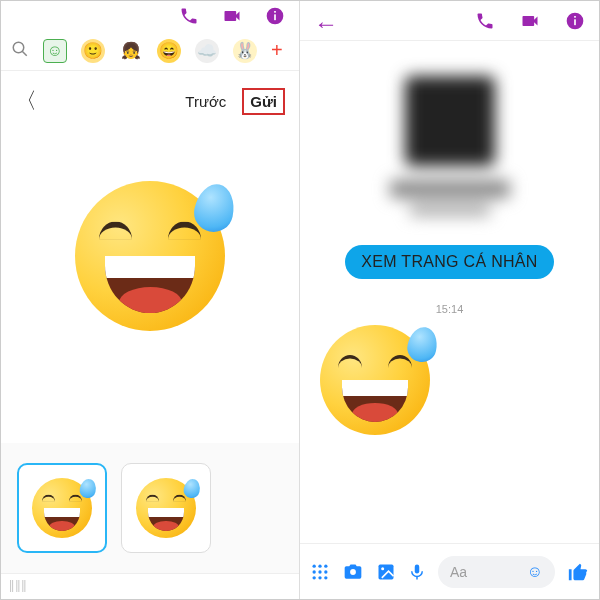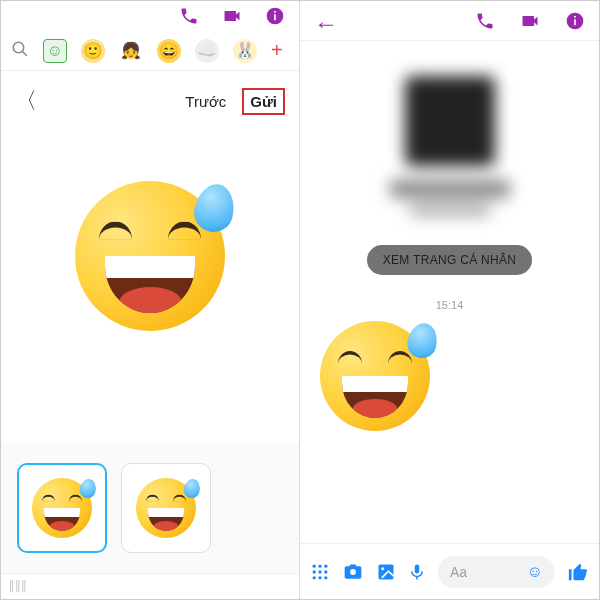--- a/index.html
+++ b/index.html
@@ -44,21 +44,21 @@
   .kbd-dots { letter-spacing:1px; font-size:7px; line-height:6px; }
 
   
   .hdr2 { height: 40px; display:flex; align-items:center; padding: 0 14px; gap: 24px; border-bottom:1px solid #eee;}
   .hdr2 .back2 { color:#9c27b0; font-size:24px; margin-right:auto; }
   .hdr2 .ic { color:#9c27b0; }
   .profile-area { height: 210px; display:flex; flex-direction:column; align-items:center; justify-content:center; filter: blur(8px); }
   .avatar-sq { width: 90px; height: 90px; background:#222; border-radius:6px; margin-bottom:14px;}
   .name-blur { width:120px; height:18px; background:#888; border-radius:4px; margin-bottom:6px;}
   .sub-blur { width:80px; height:12px; background:#aaa; border-radius:3px;}
-  .view-btn { align-self:center; margin-top: -6px; background:#737373; border-radius:18px; padding:8px 16px; font-size:12px; color:#222; letter-spacing:0.3px;}
+  .view-btn { align-self:center; margin-top: -6px; background:#0ea5e9; border-radius:18px; padding:8px 16px; font-size:16px; color:#222; letter-spacing:0.3px;}
   .time { text-align:center; font-size:11px; color:#9e9e9e; margin:24px 0 10px;}
   .msg-row { display:flex; padding: 0 20px; }
   .msg-sticker { }
   .composer { margin-top:auto; height:56px; display:flex; align-items:center; gap:12px; padding:0 10px; border-top:1px solid #eee;}
   .composer .ci { color:#1e88ff; }
   .composer .ci svg{display:block;}
   .cinput { flex:1; background:#f1f2f4; border-radius:18px; height:32px; display:flex; align-items:center; padding:0 12px; color:#9e9e9e; font-size:14px; justify-content:space-between;}
   .cinput .smile { color:#1e88ff; font-size:16px;}
 
   

